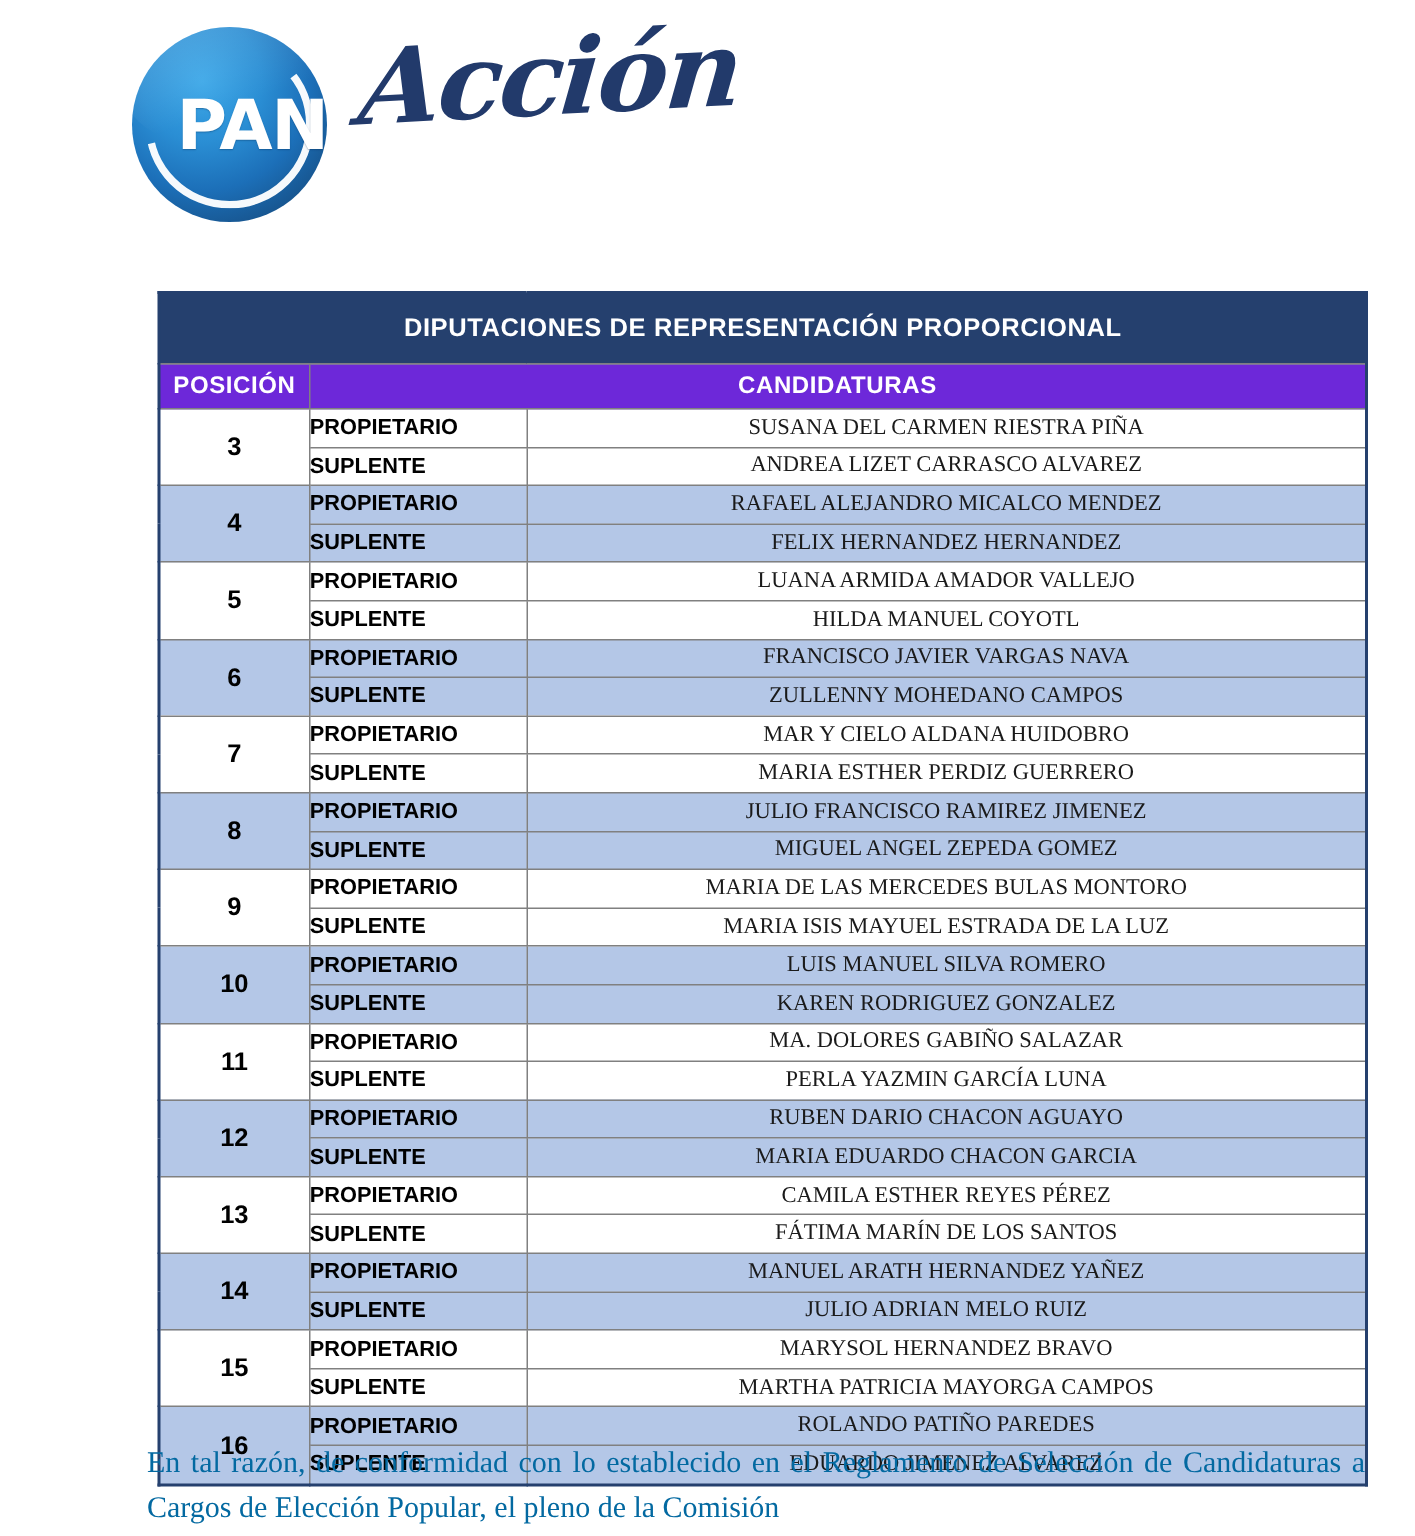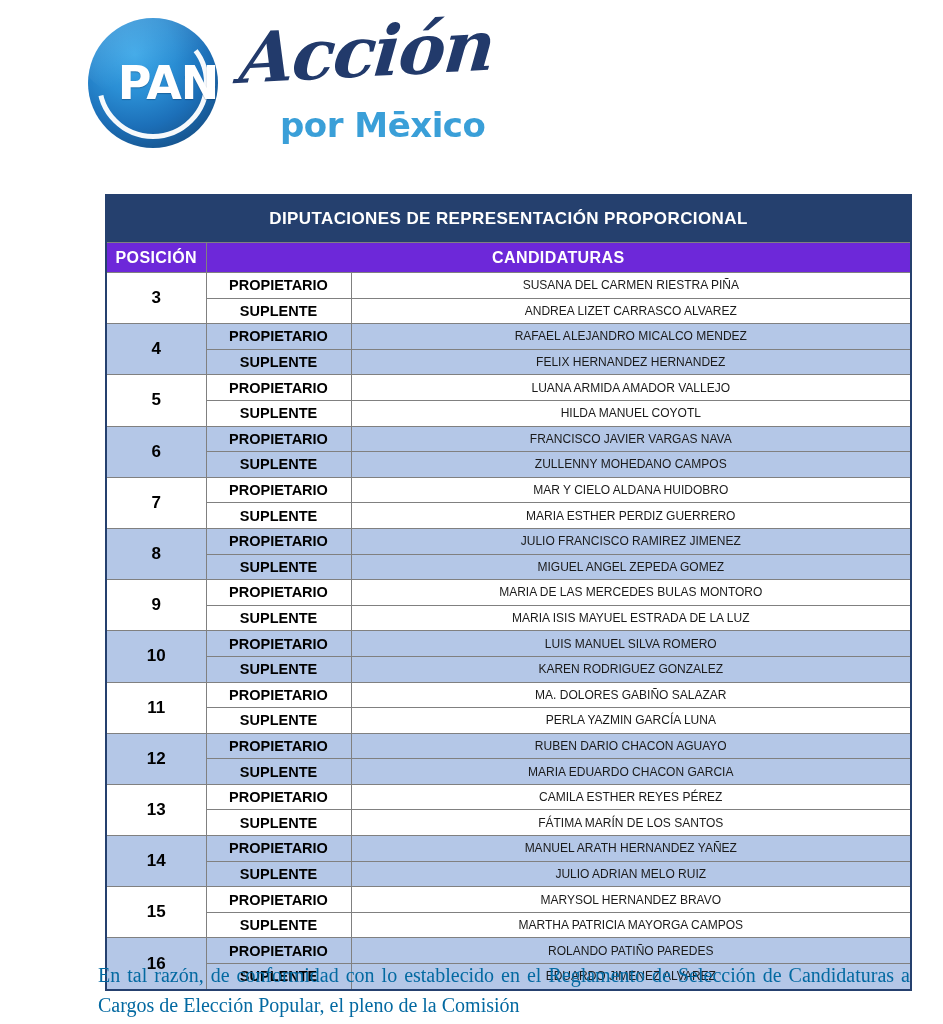--- a/index.html
+++ b/index.html
@@ -154,34 +154,34 @@
 
   td.pos-cell {
     text-align: center;
     vertical-align: middle;
     font-family: "Liberation Sans", sans-serif;
     font-weight: bold;
     font-size: 17px;
     color: #000000;
   }
   td.role-cell {
-    text-align: center;
+    text-align: left;
     vertical-align: middle;
     font-family: "Liberation Sans", sans-serif;
     font-weight: bold;
     font-size: 14.5px;
     color: #000000;
     height: 24.6px;
   }
   td.name-cell {
     text-align: center;
     vertical-align: middle;
-    font-family: Liberation Sans, sans-serif;
+    font-family: Liberation Serif, serif;
     font-weight: normal;
-    font-size: 12px;
+    font-size: 15px;
     color: #1a1a1a;
     height: 24.6px;
   }
   tr.shaded td { background: #b4c7e7; }
   tr.plain   td { background: #ffffff; }
 
   
   .body-copy {
     position: absolute;
     left: 98px;
@@ -200,21 +200,20 @@
 <div class="logo-band">
   <div class="logo-wrap">
 
     <div class="pan-emblem">
       <div class="sheen"></div>
       <div class="ring"></div>
       <div class="pan-text">PAN</div>
     </div>
 
     <div class="accion-word">Acción</div>
-    <div class="pormexico-word">por Mēxico</div>
   </div>
 </div>
 
 <div class="table-wrap">
   <table class="candidaturas">
     <colgroup>
       <col class="col-pos">
       <col class="col-role">
       <col class="col-name">
     </colgroup>

